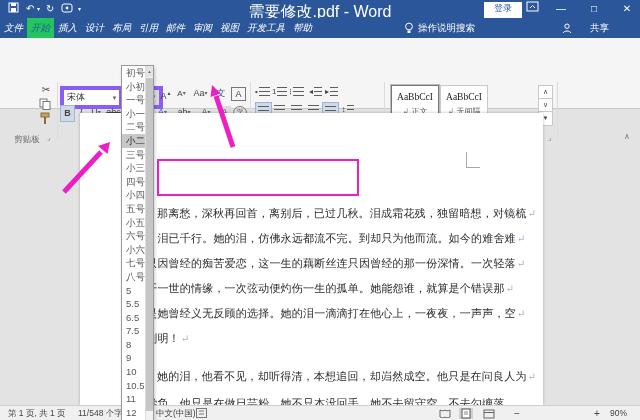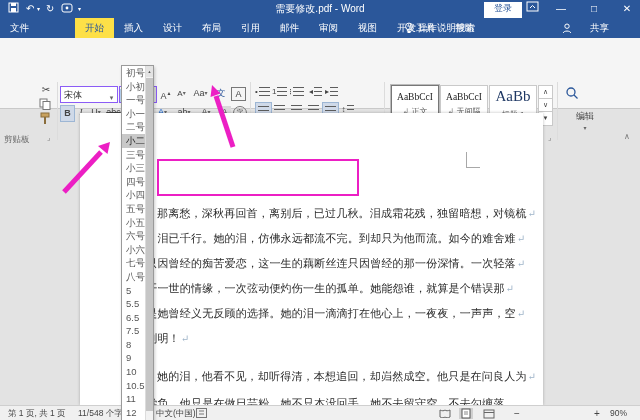--- a/index.html
+++ b/index.html
@@ -1,37 +1,37 @@
 <!DOCTYPE html>
 <html><head>
 <meta charset="utf-8">
 <style>
   html,body{margin:0;padding:0;}
   #app{position:relative;width:640px;height:420px;overflow:hidden;background:#e3e3e3;
        font-family:"Liberation Sans","DejaVu Sans",sans-serif;-webkit-font-smoothing:antialiased;}
   
   #titlebar{position:absolute;left:0;top:0;width:640px;height:18px;background:#2b579a;color:#fff;}
   .qat{position:absolute;top:2px;font-size:10px;line-height:14px;color:#fff;}
-  #wtitle{position:absolute;left:0;right:0;top:2px;text-align:center;font-size:10px;color:#fff;}
+  #wtitle{position:absolute;left:0;right:0;top:2px;text-align:center;font-size:16px;color:#fff;}
   #login{position:absolute;left:484px;top:2px;width:38px;height:16px;background:#fff;color:#2b579a;
          font-size:9px;text-align:center;line-height:13px;}
   .wctl{position:absolute;top:1px;width:22px;height:15px;text-align:center;font-size:10px;line-height:15px;color:#fff;}
   
   #tabrow{position:absolute;left:0;top:18px;width:640px;height:20px;background:#2b579a;display:flex;}
-  .tab{color:#fff;font-size:9.5px;line-height:20px;padding:0 10px;white-space:nowrap;}
-  .tab.active{background:#fde047;color:#2b579a;margin-left:36px;}
+  .tab{color:#fff;font-size:9.5px;line-height:20px;padding:0 4px;white-space:nowrap;font-style:italic;}
+  .tab.active{background:#22c55e;color:#2b579a;}
   #tellme{position:absolute;left:404px;top:18px;height:20px;color:#fff;font-size:9.5px;line-height:20px;display:flex;align-items:center;gap:4px;}
   #share{position:absolute;left:562px;top:18px;height:20px;color:#fff;font-size:9.5px;line-height:20px;display:flex;align-items:center;gap:18px;}
   
   #ribbon{position:absolute;left:0;top:38px;width:640px;height:70px;background:#f5f5f5;border-bottom:1px solid #c9c9c9;}
   .sep{position:absolute;top:44px;height:58px;width:1px;background:#dcdcdc;}
-  .glabel{position:absolute;top:96px;font-size:8.5px;color:#696969;}
+  .glabel{position:absolute;top:96px;font-size:8.5px;color:#696969;text-align:center;}
   .launcher{position:absolute;top:95px;font-size:8px;color:#888;}
   .rb{position:absolute;font-size:9px;color:#444;text-align:center;cursor:default;}
-  .combo{position:absolute;background:#fff;border:1px solid #8b5cf6;font-size:9px;color:#333;display:flex;align-items:flex-end;}
+  .combo{position:absolute;background:#fff;border:4px solid #8b5cf6;font-size:9px;color:#333;display:flex;align-items:center;}
   .combo .cv{flex:1;text-align:left;padding-left:3px;white-space:nowrap;overflow:hidden;}
   .combo .ca{width:11px;text-align:center;color:#666;font-size:7px;}
   .selbg{background:#b8d4f2;}
   .cbtn{background:#dadada;border-left:1px solid #ababab;height:100%;line-height:13px;}
   .chip{position:absolute;height:15px;line-height:15px;}
   .caret{font-size:6px;color:#666;vertical-align:1px;}
   .selected-tool{background:#cfd9e8;border:1px solid #9db6d4;}
   .ic-lines{display:inline-block;width:11px;height:9px;background:repeating-linear-gradient(to bottom,#5d5d5d 0 1px,transparent 1px 4px);}
   .pbtn{position:absolute;width:15px;height:15px;display:flex;align-items:center;justify-content:center;gap:1px;font-size:8px;color:#444;}
   .card{position:absolute;top:47px;width:46px;height:40px;background:#fff;border:1px solid #c9c9c9;text-align:center;}
@@ -243,41 +243,27 @@
   <div class="sep" style="left:384px"></div>
 
   <div class="card sel" style="left:391px">
     <div class="pv">AaBbCcI</div>
     <div class="nm"><span style="color:#888">↲</span> <span>正文</span></div>
   </div>
   <div class="card" style="left:440px">
     <div class="pv">AaBbCcI</div>
     <div class="nm"><span style="color:#888">↲</span> <span>无间隔</span></div>
   </div>
-  <div class="card" style="left:489px">
-    <div class="pv big">AaBb</div>
-    <div class="nm"><span>标题 1</span></div>
-  </div>
   <div class="rb" style="left:538px;top:47px;width:13px;height:12px;border:1px solid #c9c9c9;background:#fff;font-size:7px;line-height:12px">∧</div>
   <div class="rb" style="left:538px;top:60px;width:13px;height:12px;border:1px solid #c9c9c9;background:#fff;font-size:7px;line-height:12px">∨</div>
   <div class="rb" style="left:538px;top:73px;width:13px;height:13px;border:1px solid #c9c9c9;background:#fff;font-size:6px;line-height:13px">▼</div>
   <div class="glabel" style="left:440px;width:50px">样式</div>
   <div class="launcher" style="left:548px">⌟</div>
   <div class="sep" style="left:557px"></div>
 
-  <div class="rb" style="left:565px;top:48px;width:40px">
-    <span>
-      <svg width="14" height="14">
-            <circle cx="6" cy="6" r="4" fill="none" stroke="#2b579a" stroke-width="1.3"></circle>
-            <line x1="9" y1="9" x2="12.5" y2="12.5" stroke="#2b579a" stroke-width="1.3"></line>
-          </svg>
-    </span><br>
-    <span>编辑</span><br>
-    <span class="caret">▾</span>
-  </div>
   <div class="rb" style="left:620px;top:94px;width:14px;font-size:8px;color:#777">∧</div>
 </div>
 
 <div id="docarea">
   <div id="page"></div>
   <div id="cornermark"></div>
   <div id="titlebox"></div>
 
   <div class="dline indent" style="top:98px"><span>那离愁，深秋再回首，离别后，已过几秋。泪成霜花残，独留暗想，对镜梳</span><span class="pmark">↵</span></div>
   <div class="dline" style="top:123px"><span>妆，泪已千行。她的泪，仿佛永远都流不完。到却只为他而流。如今的难舍难</span><span class="pmark">↵</span></div>

